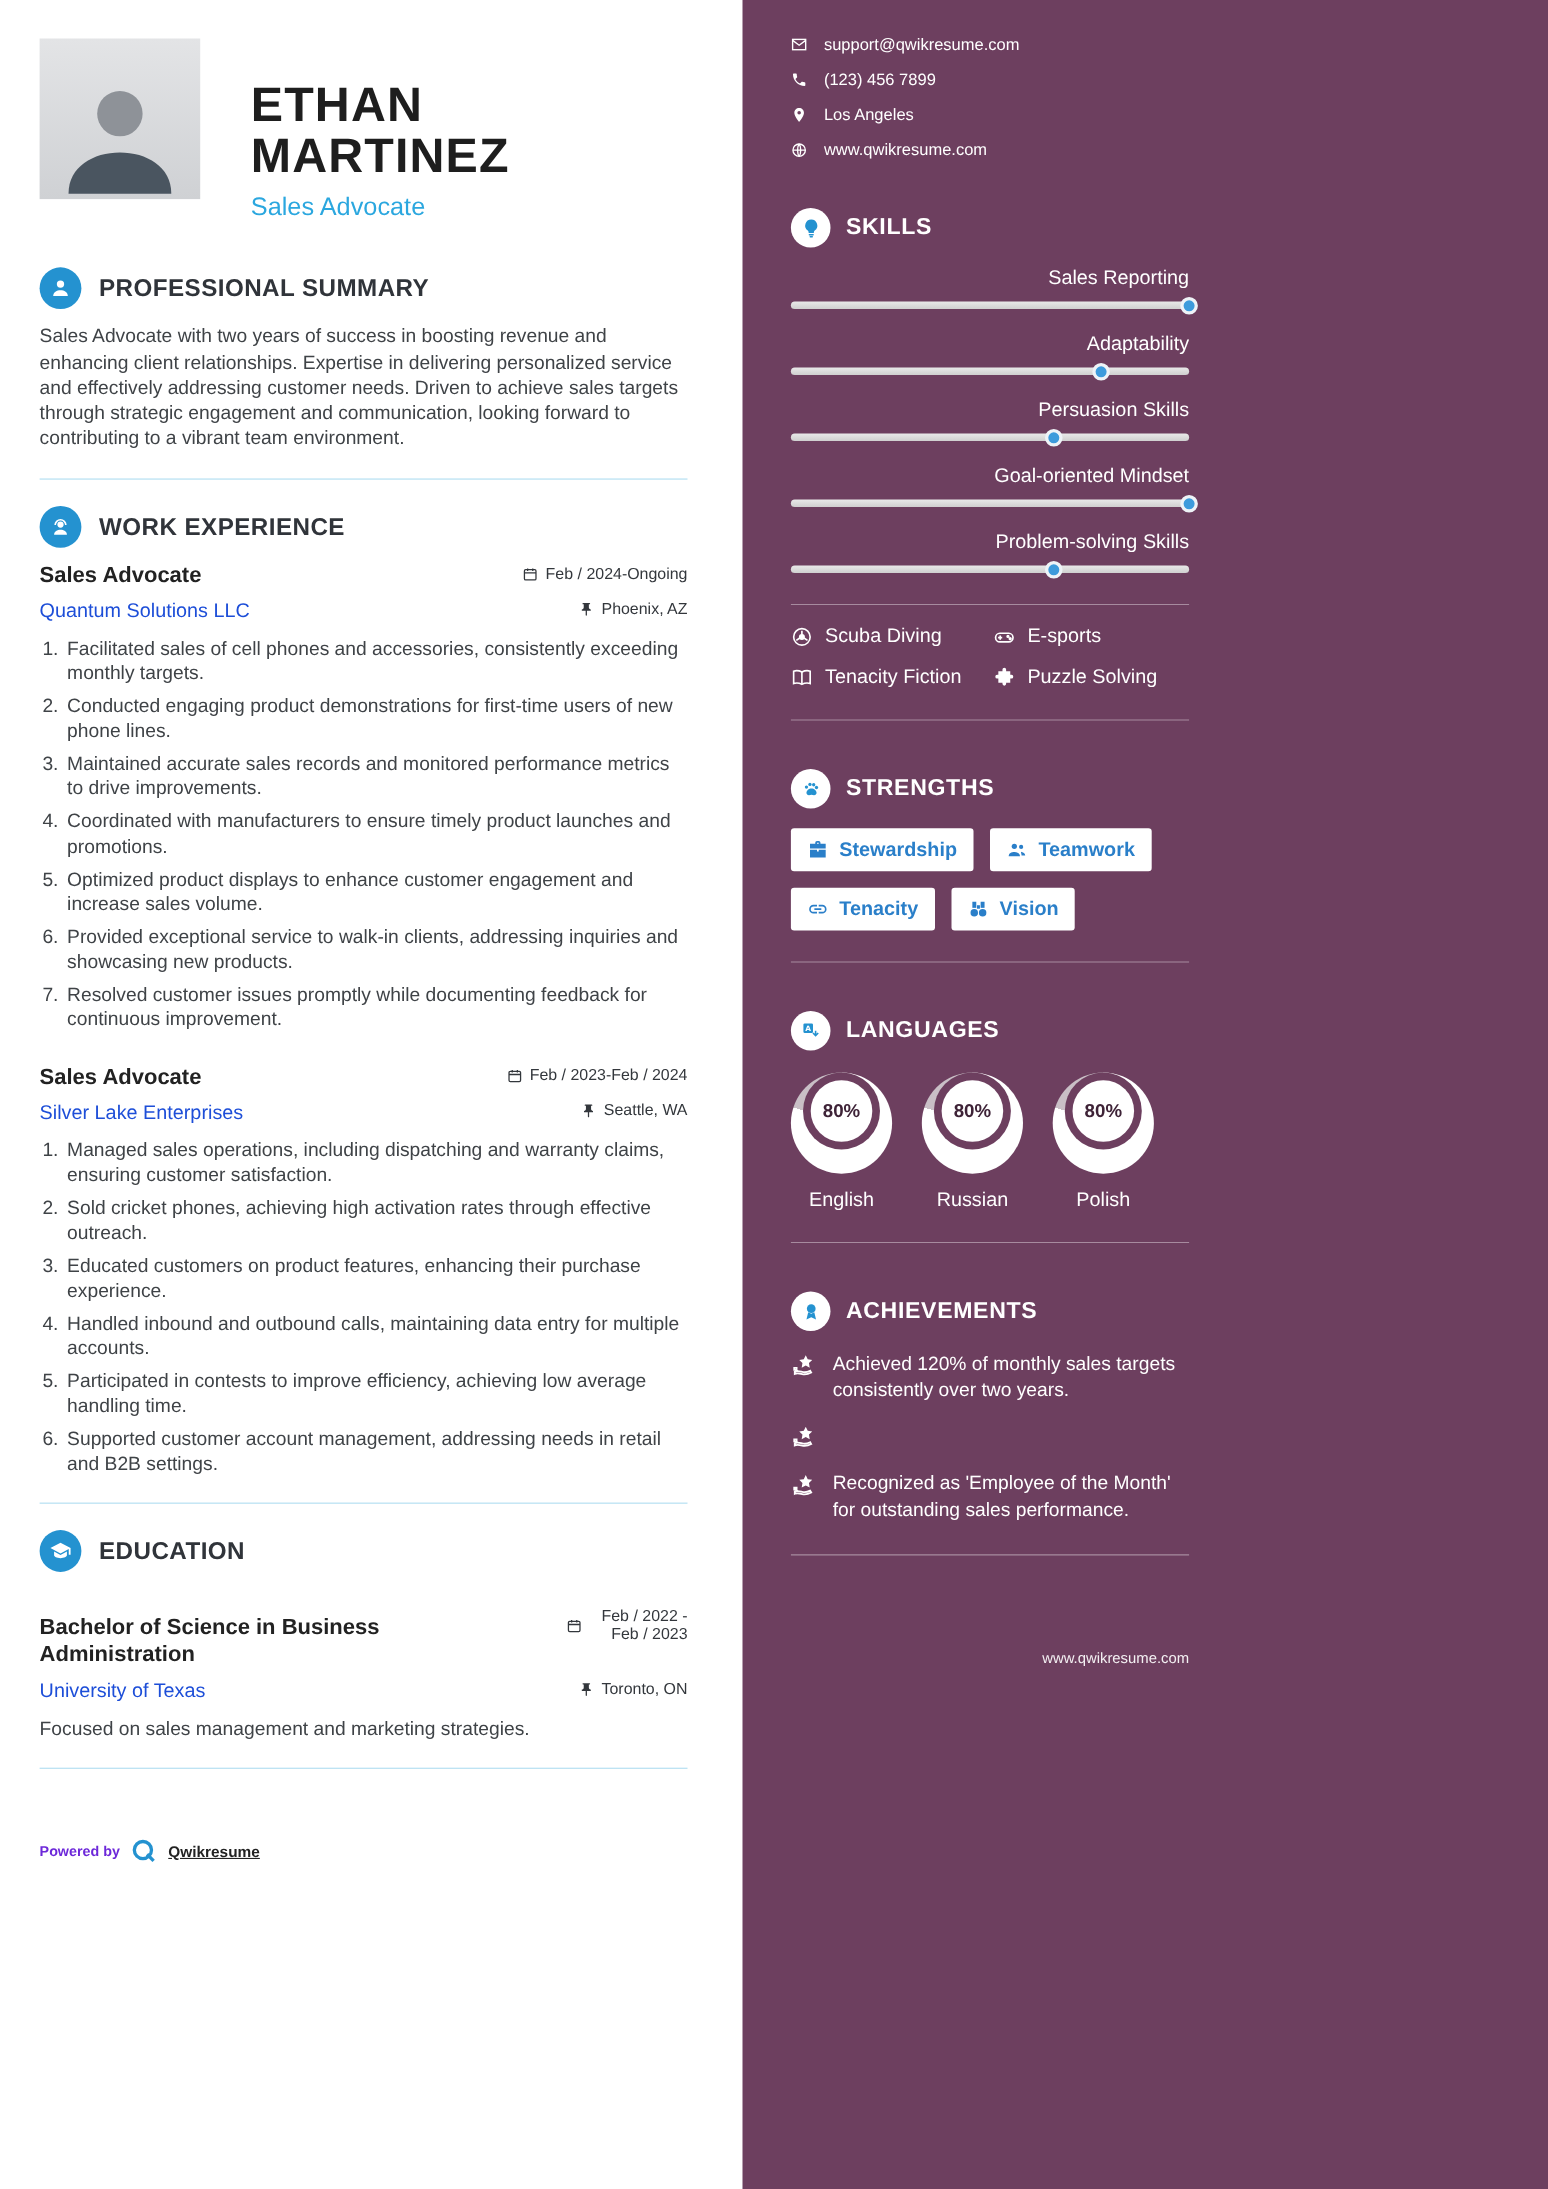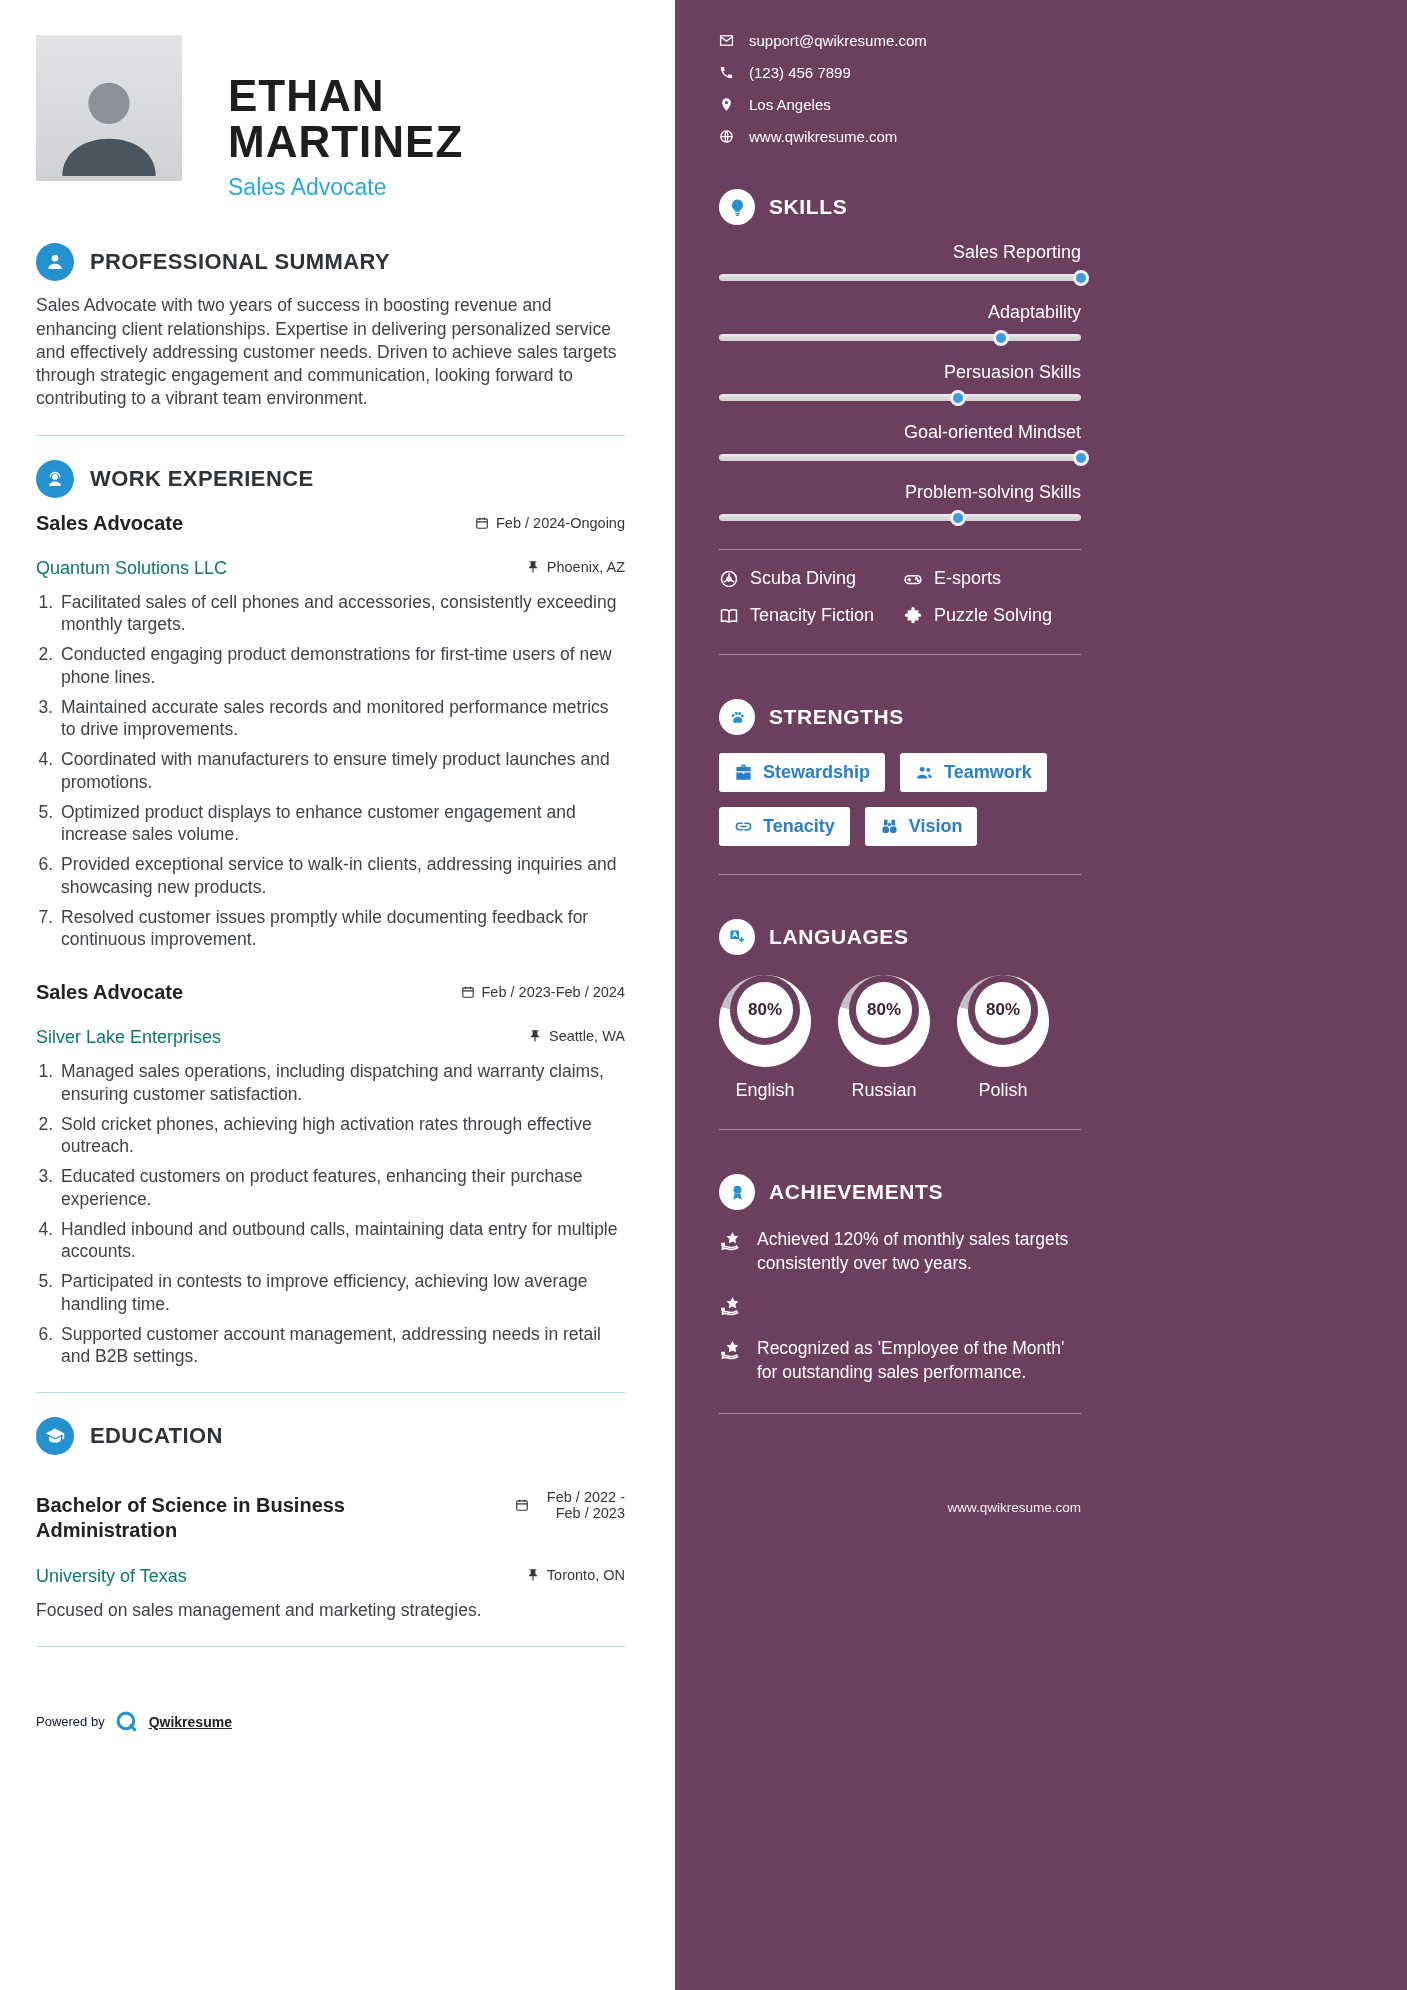--- a/index.html
+++ b/index.html
@@ -23,33 +23,33 @@
 
   .summary-sec { margin-top:42px; }
   .body-text { font-size:17.5px; color:#3f4347; line-height:1.33; margin-top:13px; }
 
   .ldiv { border:none; border-top:1.5px solid #aeddf1; margin:24px 0; }
 
   .job { margin-top:14px; }
   .job + .job { margin-top:30px; }
   .jrow { display:flex; justify-content:space-between; align-items:baseline; }
   .job-title { font-size:20px; font-weight:700; color:#222; }
-  .company { font-size:18px; color:#0f766e; margin-top:23px; text-decoration:none; display:inline-block; }
+  .company { font-size:18px; color:#1d4ed8; margin-top:10px; text-decoration:none; display:inline-block; }
   .meta { font-size:14.5px; color:#33373c; display:flex; align-items:center; gap:7px; text-align:right; }
   .meta svg { width:14px; height:14px; flex:0 0 auto; }
   .meta.edu-dates { max-width:110px; }
   .job ol { margin:12px 0 0 22px; }
   .job ol li, .edu-note { font-size:17.5px; color:#3f4347; line-height:1.3; }
   .job ol li { margin-bottom:7px; padding-left:3px; }
 
   .degree { font-size:20px; font-weight:700; color:#222; max-width:420px; line-height:1.25;margin-top:24px; }
   .edu-note { margin-top:12px; }
 
   .powered { display:flex; align-items:center; gap:9px; margin-top:62px; padding-bottom:20px; }
-  .powered-label { font-size:13px; color:#0f172a; }
+  .powered-label { font-size:13px; color:#6d28d9;font-weight:bold; }
   .brand { font-size:14px; font-weight:700; color:#222; text-decoration:underline; }
 
   
   .right { flex:1; background:#6d3f5f; color:#fff; padding:32px 0 0 44px; position:relative; }
   .rcontent { width:362px; }
 
   .contact-row { display:flex; align-items:center; gap:15px; margin-bottom:15px; font-size:15px; }
   .contact-row svg { width:15px; height:15px; flex:0 0 auto; }
 
   .rsec-head { display:flex; align-items:center; gap:14px; margin-top:44px; }

